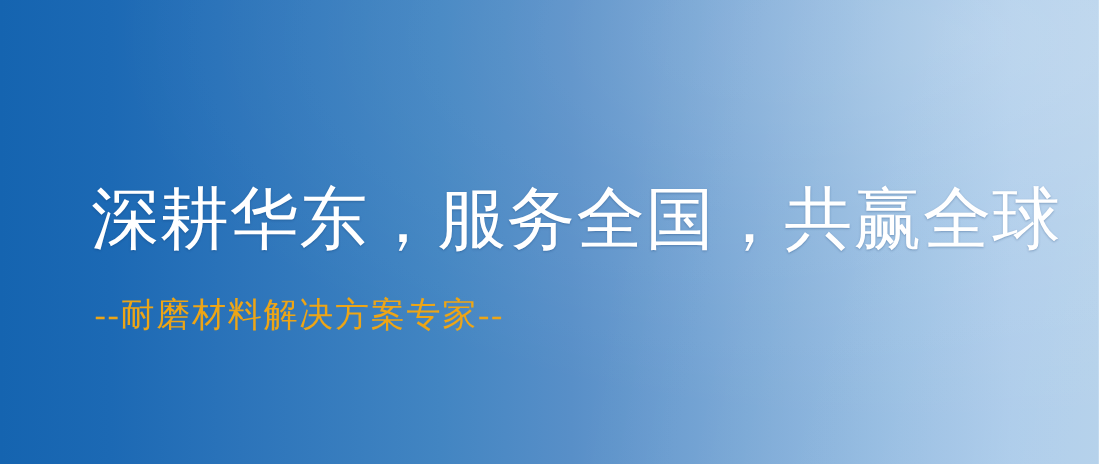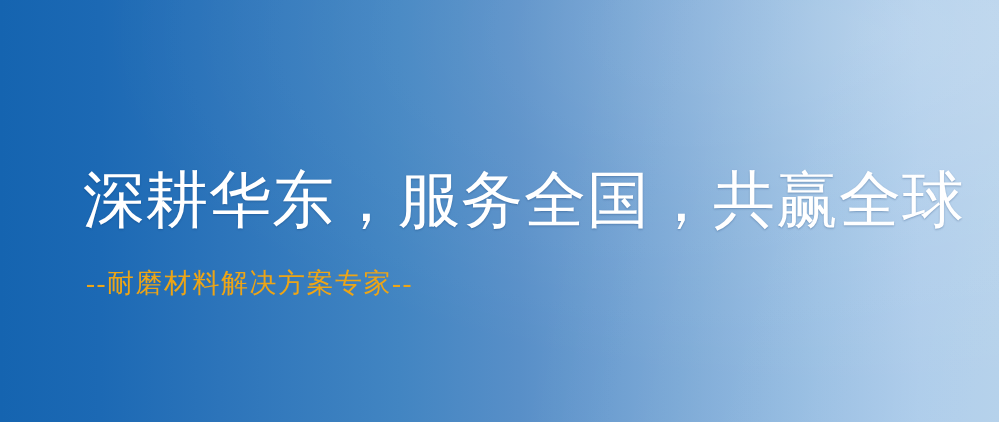--- a/index.html
+++ b/index.html
@@ -54,21 +54,21 @@
     white-space: nowrap;
     text-shadow: 0 1px 2px rgba(10,45,95,0.30);
   }
 
   .subhead {
     position: absolute;
     left: 86px;
     top: 265px;
     color: #eda516;
     font-family: "Liberation Serif", "DejaVu Serif", serif;
-    font-size: 27px;
+    font-size: 31px;
     letter-spacing: 1.5px;
     white-space: nowrap;
   }
 
   
   .logo {
     position: absolute;
     left: 748px;
     top: 300px;
     width: 251px;

